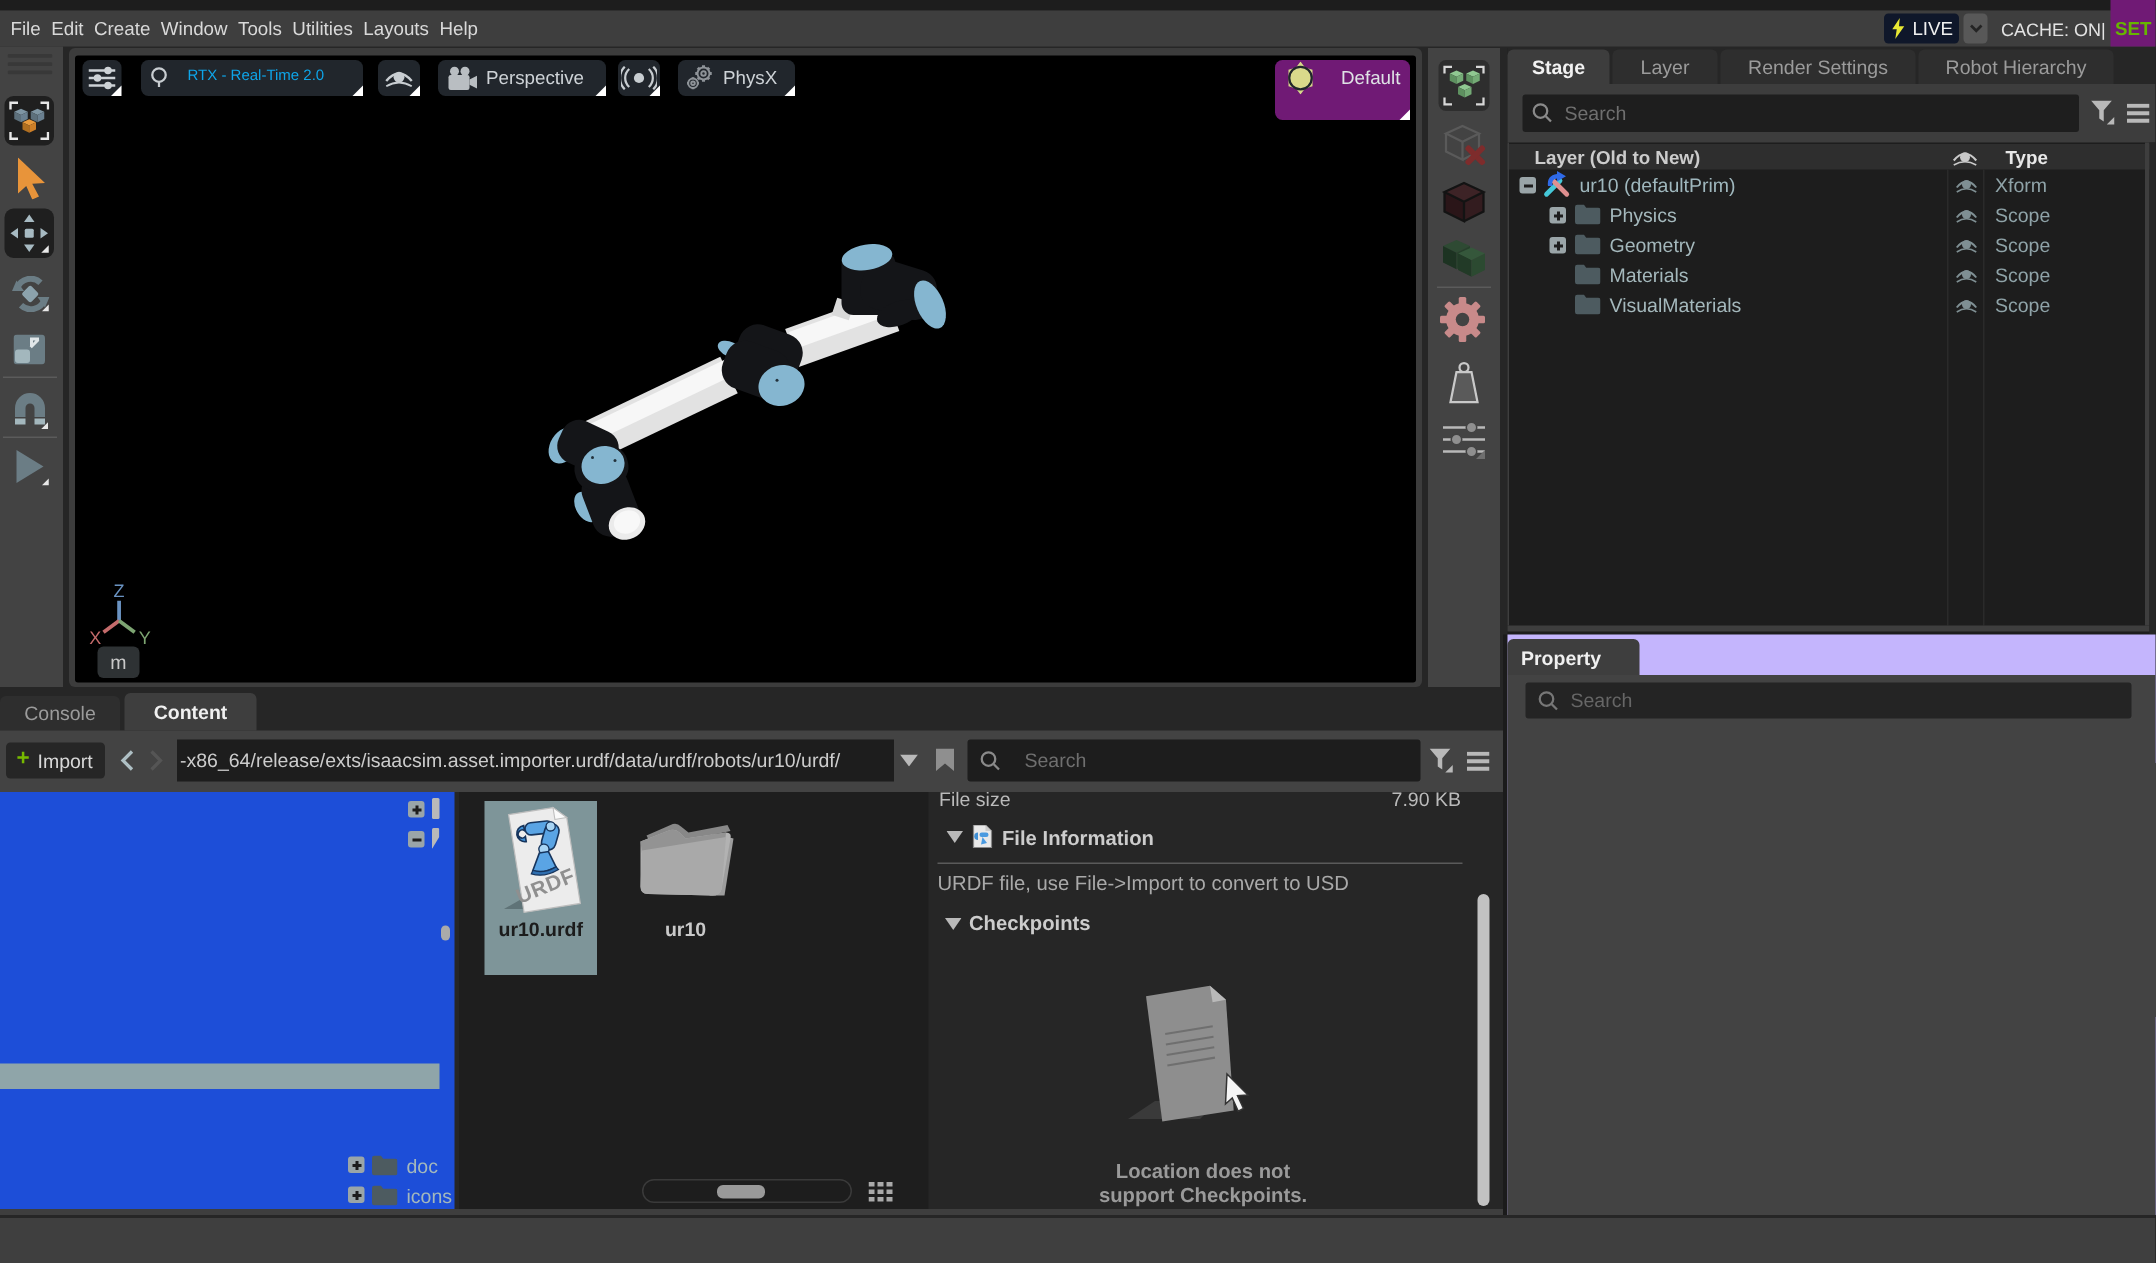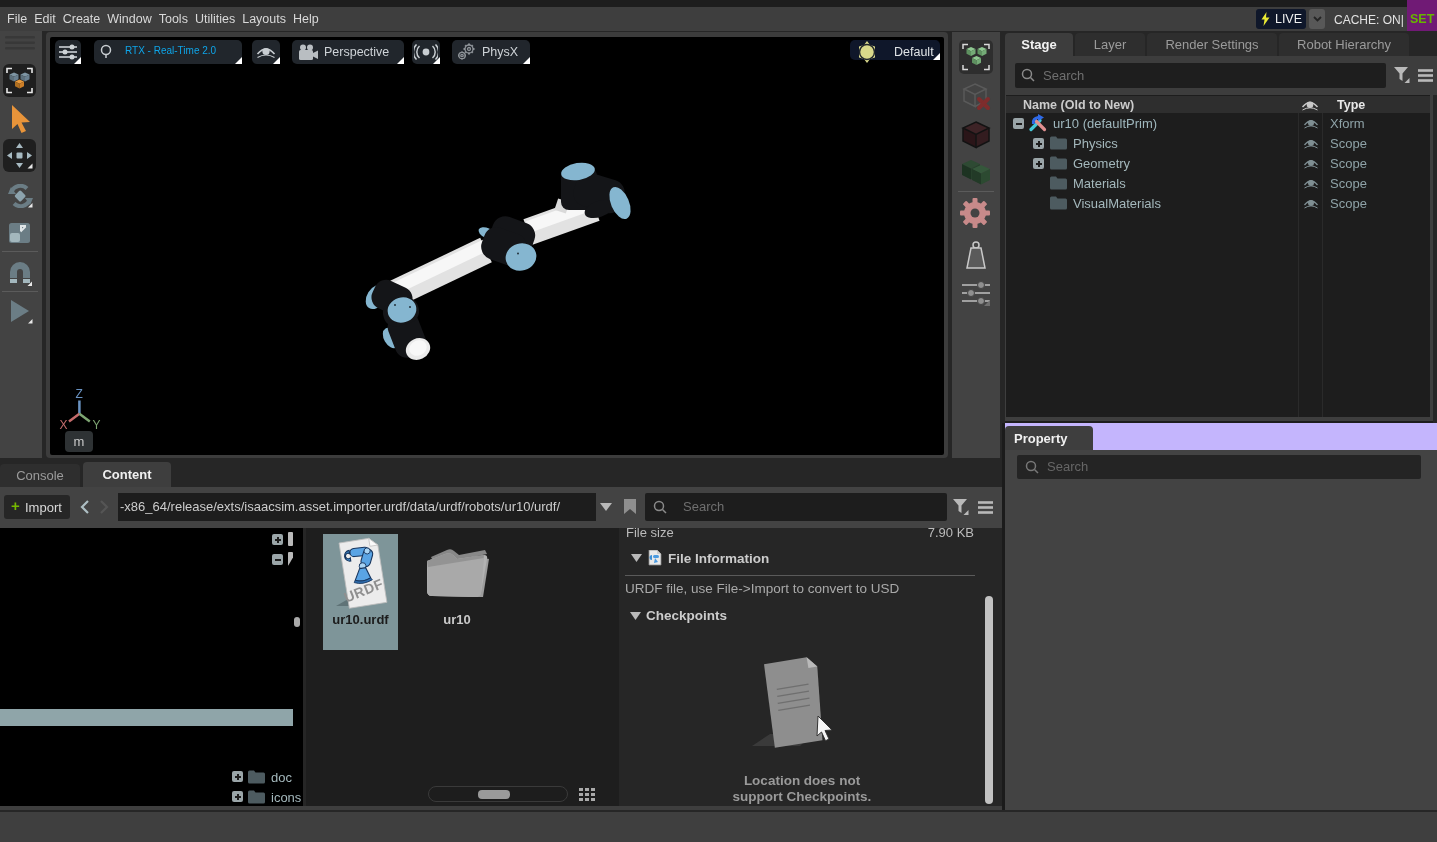--- a/index.html
+++ b/index.html
@@ -249,21 +249,21 @@
               <line x1="5" y1="15.2" x2="5" y2="16.5"></line>
               <line x1="1" y1="12.5" x2="2.3" y2="12.5"></line>
               <line x1="7.7" y1="12.5" x2="9" y2="12.5"></line>
             </g>
         </g>
       </svg>
       <span style="position:absolute;left:30px;top:5px;font-size:12.5px;color:#ced3d7;white-space:nowrap;">PhysX</span>
       <div style="position:absolute;right:0;bottom:0;width:0;height:0;border-left:7px solid transparent;border-bottom:7px solid #fff;"></div>
     </div>
 
-    <div class="abs" style="left:804px;top:8px;width:90px;height:20px;background:#0f172a;border-radius:5px;">
+    <div class="abs" style="left:804px;top:8px;width:90px;height:40px;background:#701a75;border-radius:5px;">
       <svg width="22" height="22" viewBox="0 0 22 22" style="position:absolute;left:6px;top:1px;">
         <path d="M11 0 L14 4 L19 5.5 L19 16.5 L14 18 L11 22 L8 18 L3 16.5 L3 5.5 L8 4 Z" fill="#d9d98b"></path>
         <circle cx="11" cy="11" r="7.5" fill="#d9d98b" stroke="#21262c" stroke-width="1.5"></circle>
       </svg>
       <span style="position:absolute;left:44px;top:5px;font-size:12.5px;color:#dfe3e6;white-space:nowrap;">Default</span>
       <div style="position:absolute;right:0;bottom:0;width:0;height:0;border-left:7px solid transparent;border-bottom:7px solid #fff;"></div>
     </div>
   </div>
 
   <div class="abs" style="left:952px;top:32px;width:48px;height:426px;background:#434343;">
@@ -376,21 +376,21 @@
     </svg>
     <svg class="abs" width="15" height="13" viewBox="0 0 15 13" style="left:413px;top:37px;">
       <g stroke="#b9b9b9" stroke-width="2.6">
           <line x1="0" y1="1.5" x2="15" y2="1.5"></line>
           <line x1="0" y1="6.5" x2="15" y2="6.5"></line>
           <line x1="0" y1="11.5" x2="15" y2="11.5"></line>
         </g>
     </svg>
 
     <div class="abs" style="left:0;top:64px;width:432px;height:17px;background:#2e2e2e;">
-      <span style="position:absolute;left:18px;top:2px;font-size:12.5px;font-weight:bold;color:#cccccc;">Name (Old to New)</span>
+      <span style="position:absolute;left:18px;top:2px;font-size:12.5px;font-weight:bold;color:#cccccc;">Layer (Old to New)</span>
       <span style="position:absolute;left:332px;top:2px;font-size:12.5px;font-weight:bold;color:#e8e8e8;">Type</span>
       <svg width="18" height="13" viewBox="0 0 18 13" style="position:absolute;left:296px;top:2px;">
         <path d="M1.5 9 Q9 0 16.5 9" fill="none" stroke="#c9c9c9" stroke-width="1.4"></path>
           <circle cx="9" cy="6.8" r="3.3" fill="#c9c9c9"></circle>
           <path d="M1.5 12 Q9 7.6 16.5 12" fill="none" stroke="#c9c9c9" stroke-width="1"></path>
       </svg>
     </div>
 
     <div class="abs" style="left:293px;top:81px;width:1px;height:304px;background:#2a2a2a;"></div>
     <div class="abs" style="left:317px;top:81px;width:1px;height:304px;background:#2a2a2a;"></div>
@@ -531,21 +531,21 @@
         <g stroke="#b9b9b9" stroke-width="2.6">
             <line x1="0" y1="1.5" x2="15" y2="1.5"></line>
             <line x1="0" y1="6.5" x2="15" y2="6.5"></line>
             <line x1="0" y1="11.5" x2="15" y2="11.5"></line>
           </g>
       </svg>
     </div>
 
     <div class="abs" style="left:0;top:70px;width:1002px;height:278px;">
 
-      <div class="abs" style="left:0;top:0;width:303px;height:278px;background:#000000;overflow:hidden;padding-left:44px;">
+      <div class="abs" style="left:0;top:0;width:303px;height:278px;background:#1d4ed8;overflow:hidden;padding-left:44px;">
         <div style="position:absolute;left:272px;top:6px;width:11px;height:11px;background:#9aa5a8;border-radius:2px;"></div>
         <div style="position:absolute;left:274.5px;top:10.5px;width:6px;height:2px;background:#1d1d1d;"></div>
         <div style="position:absolute;left:276.5px;top:8.5px;width:2px;height:6px;background:#1d1d1d;"></div>
         <div style="position:absolute;left:288px;top:4px;width:5px;height:14px;background:#b9b9b9;border-radius:1px;"></div>
         <div style="position:absolute;left:272px;top:26px;width:11px;height:11px;background:#9aa5a8;border-radius:2px;"></div>
         <div style="position:absolute;left:274.5px;top:30.5px;width:6px;height:2px;background:#1d1d1d;"></div>
         <div style="position:absolute;left:288px;top:24px;width:5px;height:14px;background:#b9b9b9;border-radius:1px;clip-path:polygon(0 0,100% 0,100% 40%,0 100%);"></div>
 
         <div style="position:absolute;left:294px;top:89px;width:6px;height:10px;background:#aaaaaa;border-radius:3px;"></div>
 

